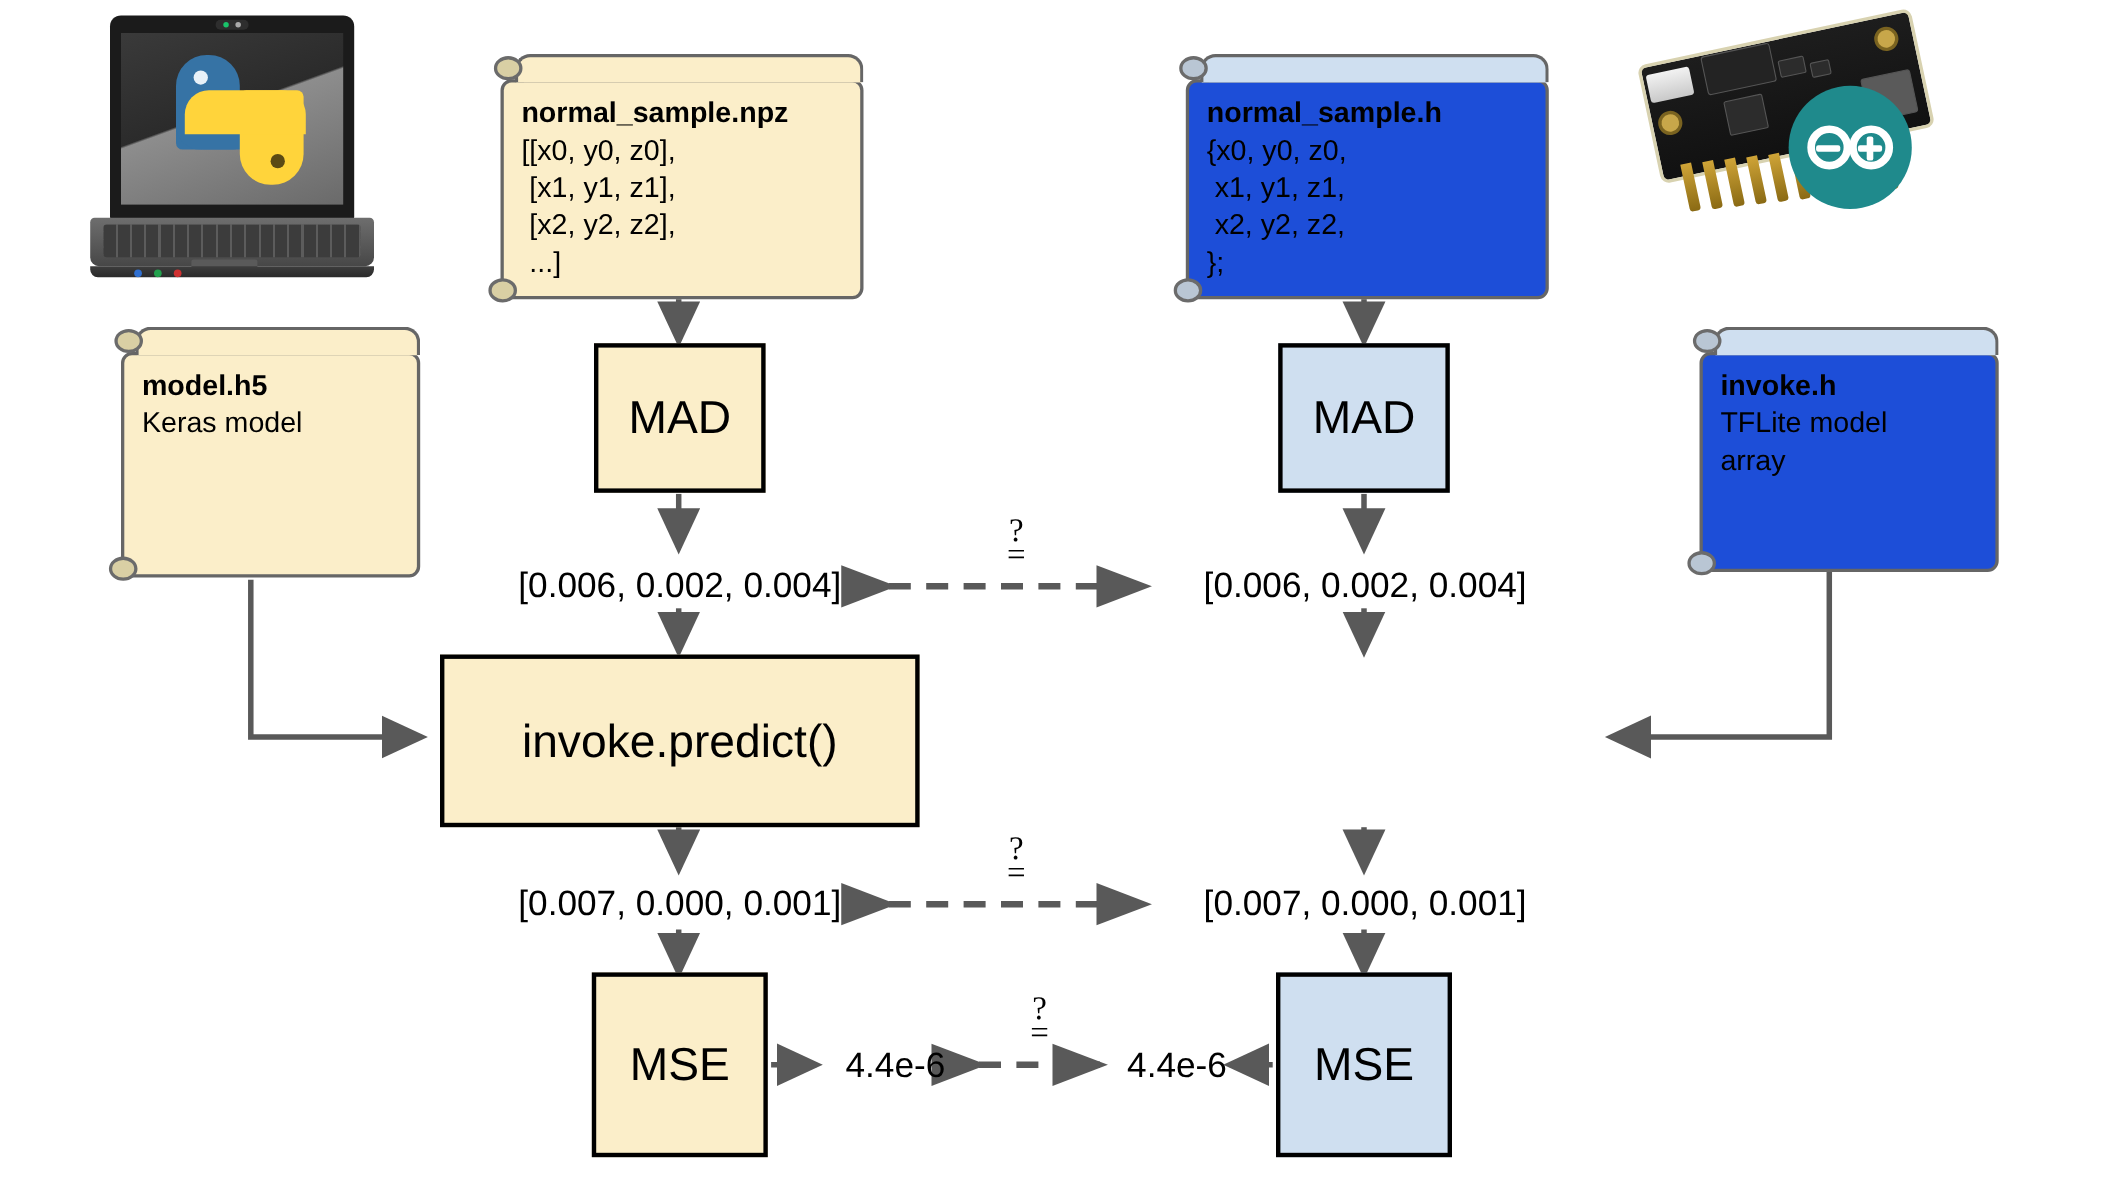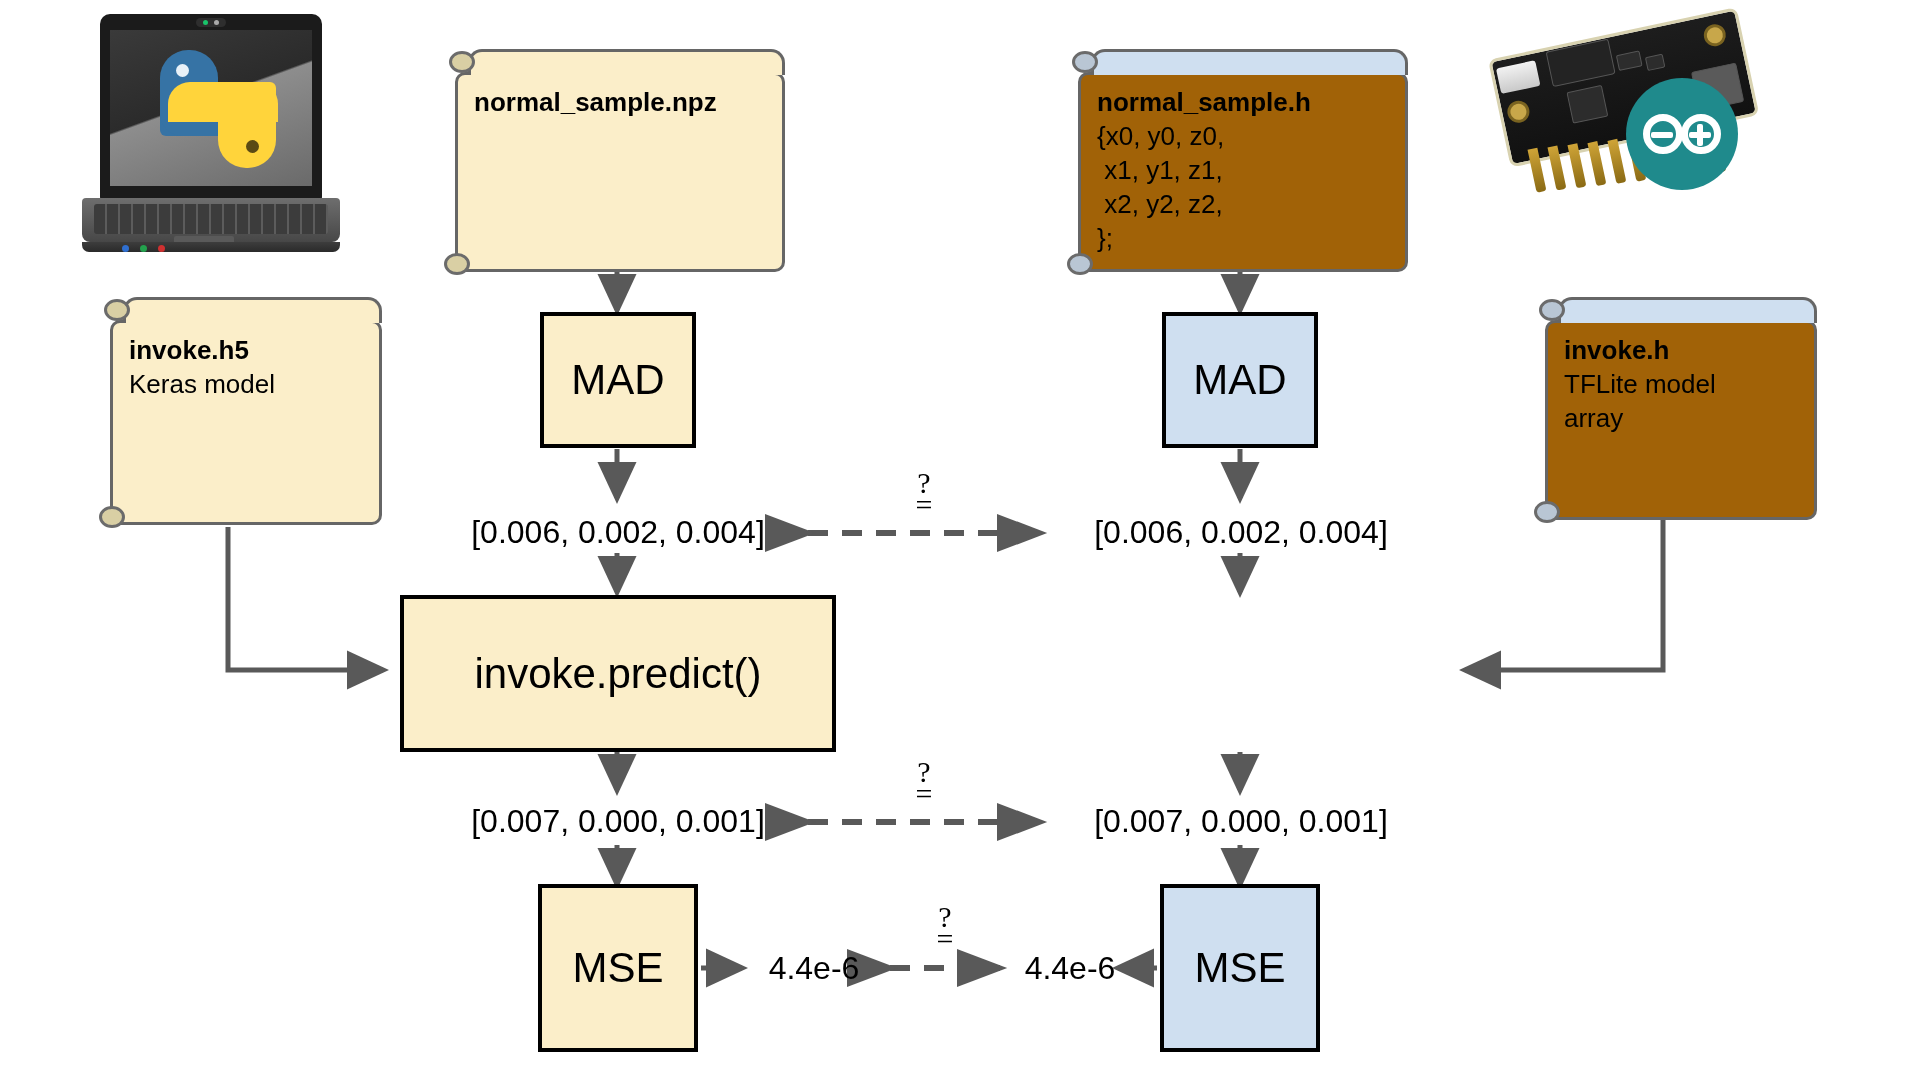--- a/index.html
+++ b/index.html
@@ -5,21 +5,21 @@
   html,body{margin:0;padding:0;background:#ffffff;}
   body{width:1920px;height:1080px;position:relative;overflow:hidden;
        font-family:"Liberation Sans","DejaVu Sans",sans-serif;color:#000;}
   #stage{position:absolute;left:0;top:0;width:1920px;height:1080px;}
   svg.layer{position:absolute;left:0;top:0;width:1920px;height:1080px;overflow:visible;}
 
   
   .note{position:absolute;box-sizing:border-box;border:3px solid #666666;
         border-radius:10px;padding:10px 14px 10px 16px;}
   .note.yellow{background:#fbeec9;}
-  .note.blue{background:#a16207;}
+  .note.blue{background:#1d4ed8;}
   .note .dot{position:absolute;width:26px;height:22px;border:3px solid #6b6b6b;
         border-radius:50%;box-sizing:border-box;}
   .note .dot.y{background:#d9cfa4;}
   .note .dot.b{background:#b9c6d4;}
   .note-title{font-weight:bold;font-size:26px;line-height:34px;white-space:nowrap;}
   .note-body{font-size:26px;line-height:34px;white-space:pre;}
   .note-body.gap{white-space:pre-line;}
 
   
   .note-head{position:absolute;left:10px;right:-3px;top:-26px;height:26px;
@@ -193,38 +193,42 @@
         <div class="bar" style="left:54px;top:10px;width:6px;height:22px;"></div>
       </div>
     </div>
   </div>
 
   <div class="note yellow" style="left:455px;top:72px;width:330px;height:200px;">
     <div class="note-head yellow"></div>
     <div class="dot y" style="left:-9px;top:-24px;"></div>
     <div class="dot y" style="left:-14px;top:178px;"></div>
     <div class="note-title">normal_sample.npz</div>
+    <div class="note-body">[[x0, y0, z0],
+ [x1, y1, z1],
+ [x2, y2, z2],
+ ...]</div>
   </div>
 
   <div class="note blue" style="left:1078px;top:72px;width:330px;height:200px;">
     <div class="note-head blue"></div>
     <div class="dot b" style="left:-9px;top:-24px;"></div>
     <div class="dot b" style="left:-14px;top:178px;"></div>
     <div class="note-title">normal_sample.h</div>
     <div class="note-body">{x0, y0, z0,
  x1, y1, z1,
  x2, y2, z2,
 };</div>
   </div>
 
   <div class="note yellow" style="left:110px;top:320px;width:272px;height:205px;">
     <div class="note-head yellow"></div>
     <div class="dot y" style="left:-9px;top:-24px;"></div>
     <div class="dot y" style="left:-14px;top:183px;"></div>
-    <div class="note-title">invoke.h5</div>
+    <div class="note-title">model.h5</div>
     <div class="note-body gap">Keras model</div>
   </div>
 
   <div class="note blue" style="left:1545px;top:320px;width:272px;height:200px;">
     <div class="note-head blue"></div>
     <div class="dot b" style="left:-9px;top:-24px;"></div>
     <div class="dot b" style="left:-14px;top:178px;"></div>
     <div class="note-title">invoke.h</div>
     <div class="note-body gap">TFLite model
 array</div>

